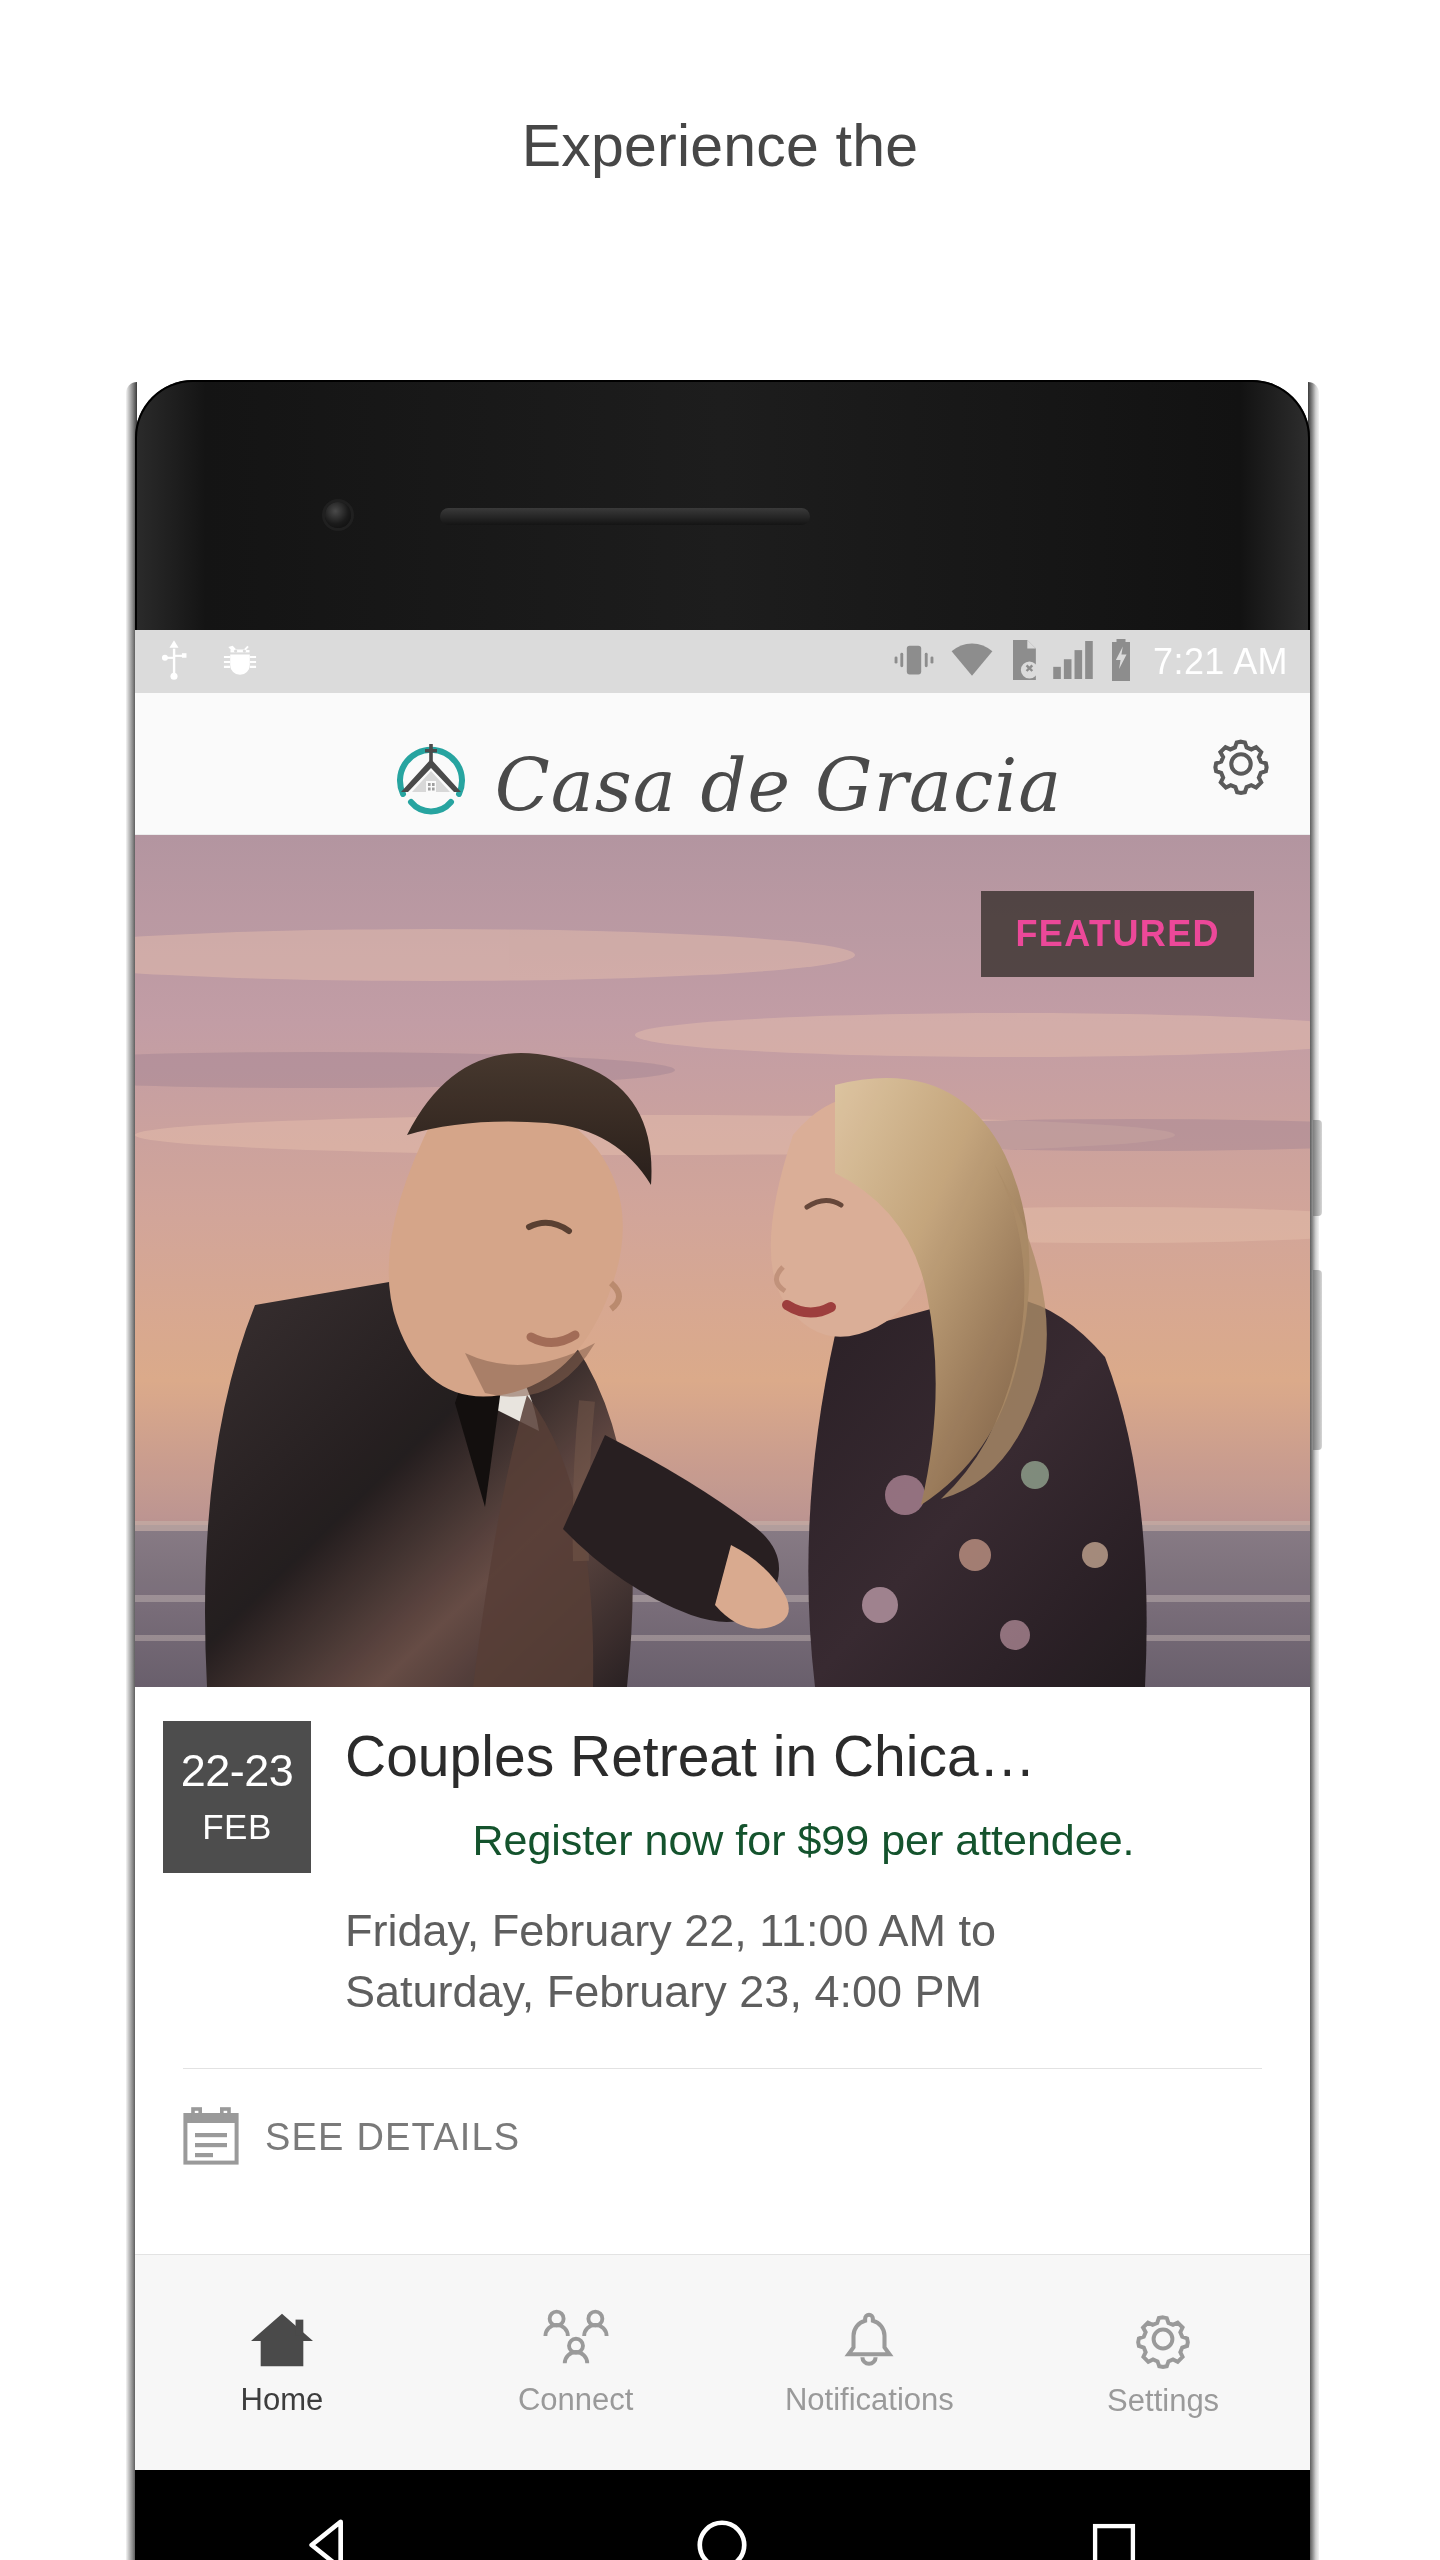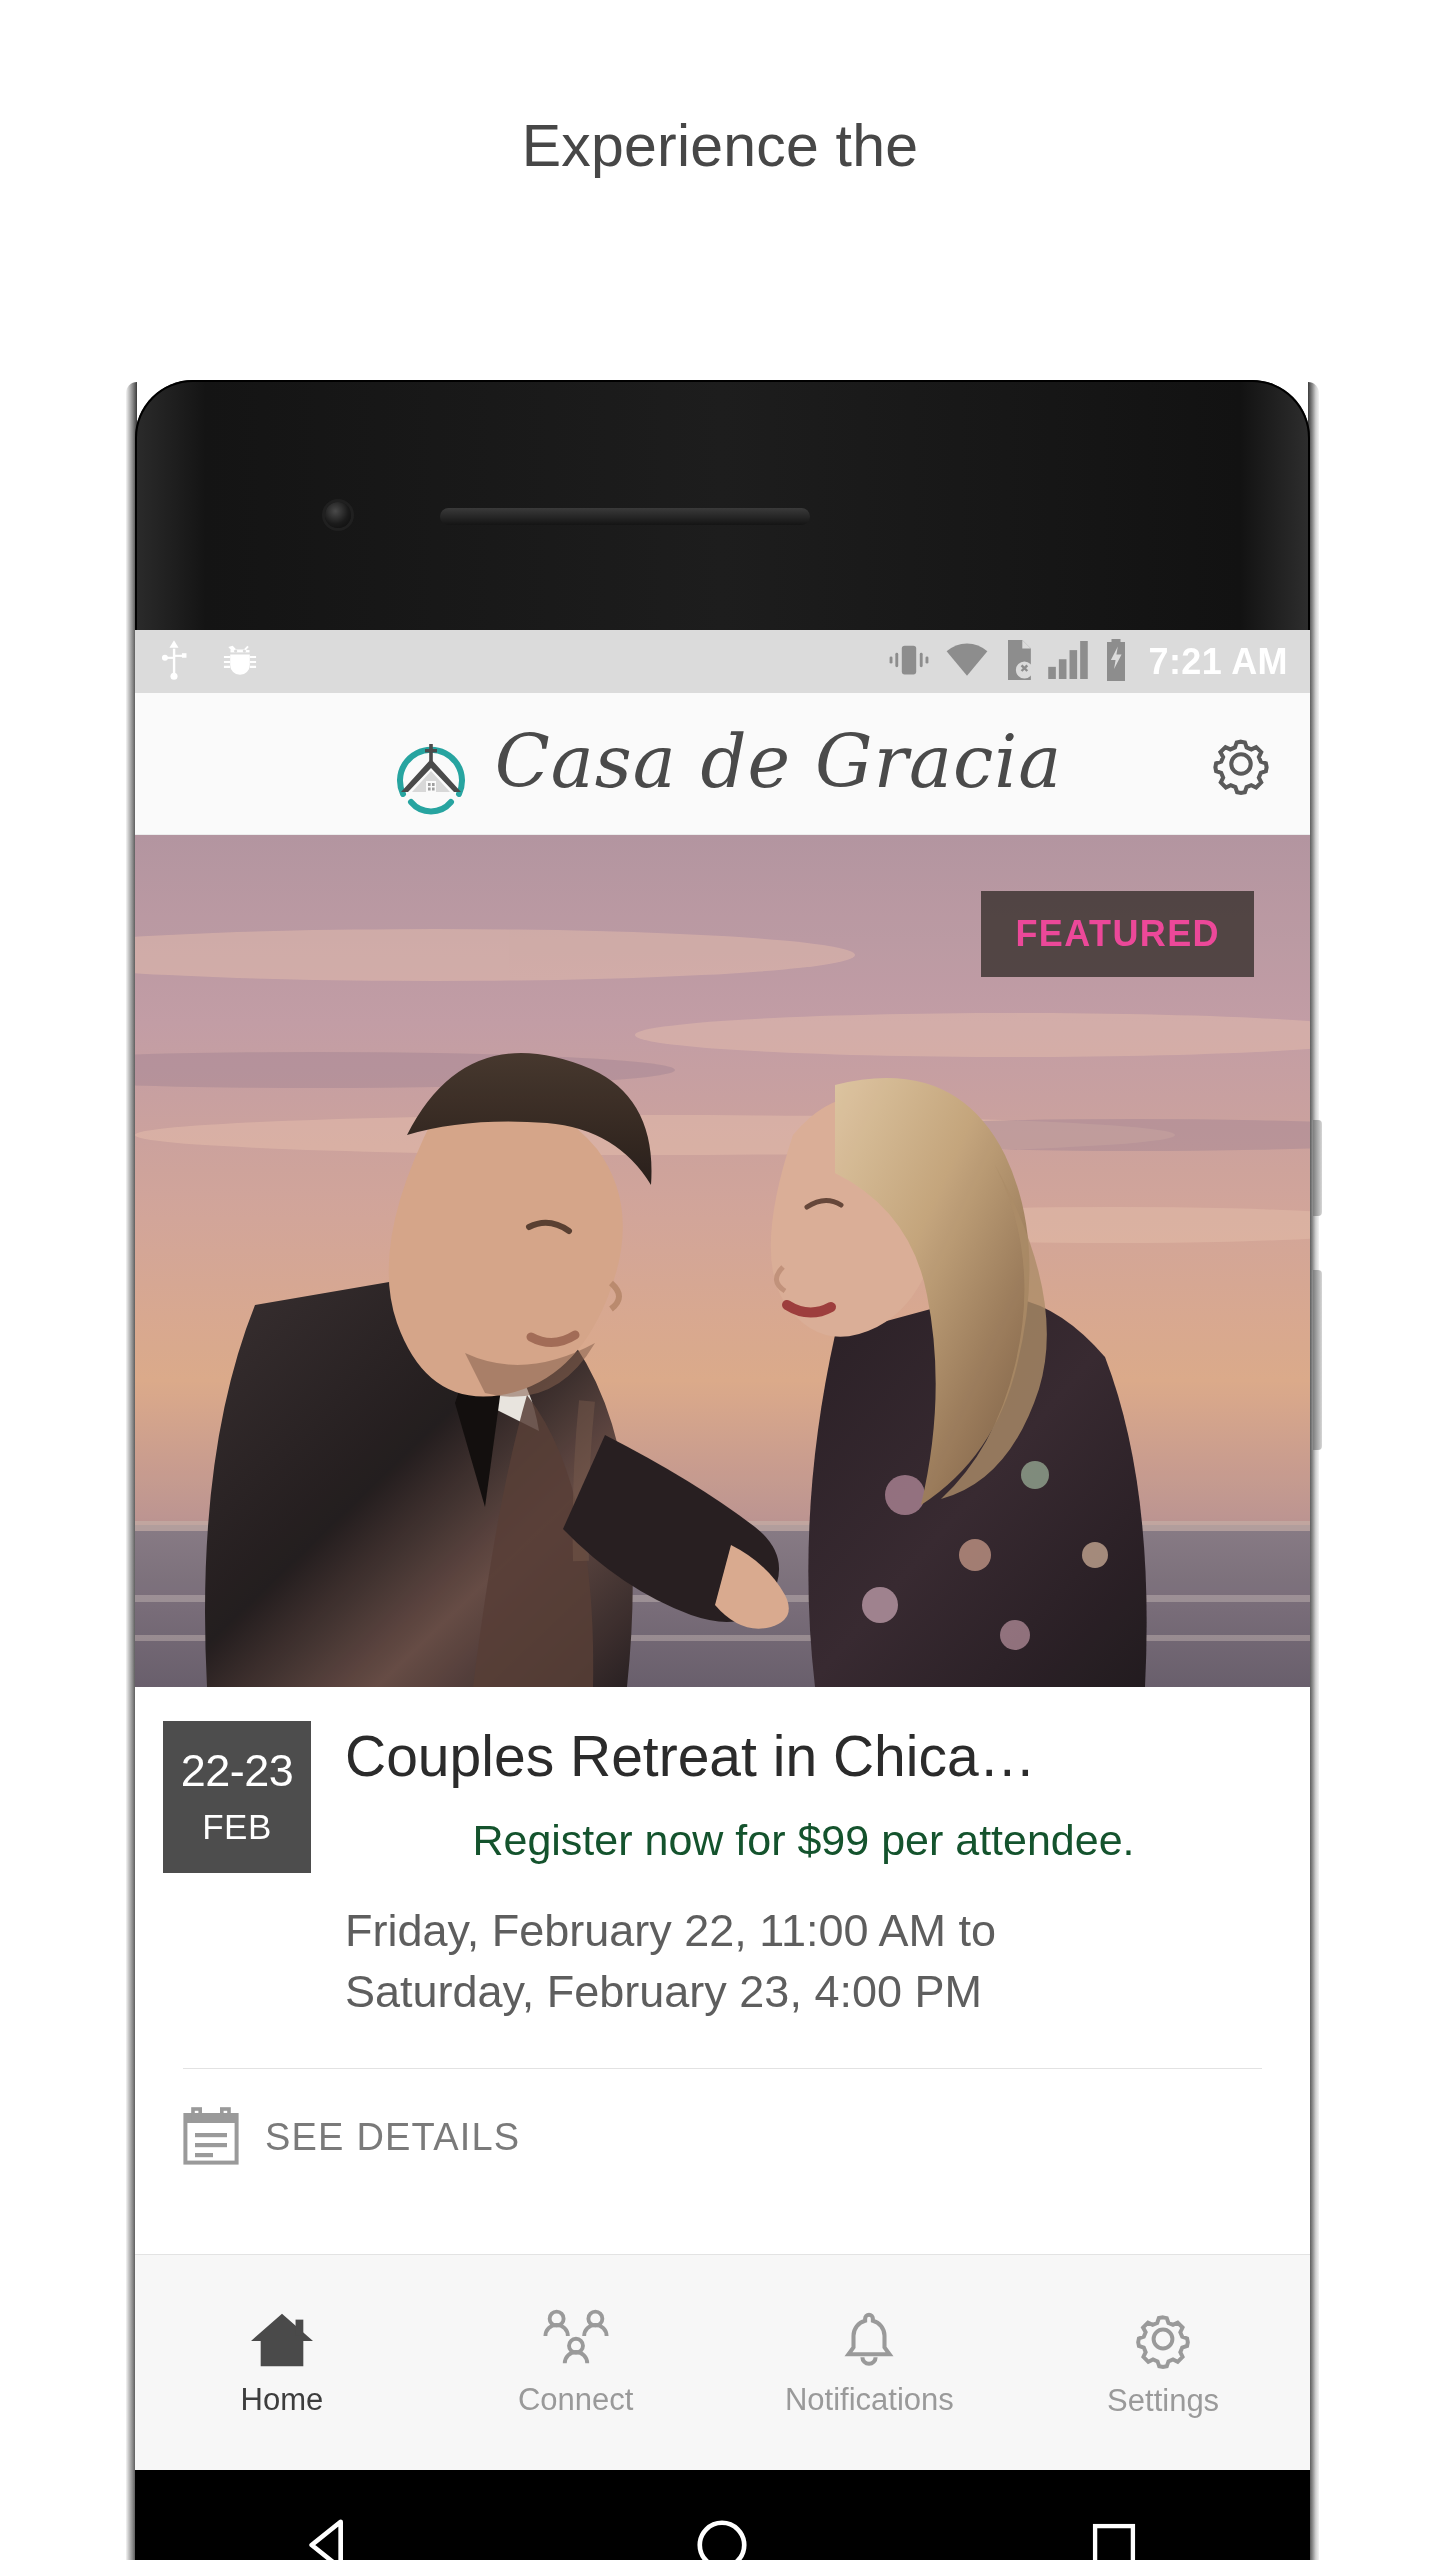--- a/index.html
+++ b/index.html
@@ -69,29 +69,29 @@
   }
 
   
   .statusbar {
     position: relative; height: 63px; background: #dbdbdb;
     display: flex; align-items: center; padding: 0 22px;
   }
   .sb-left { display: flex; align-items: center; gap: 30px; }
   .sb-right { margin-left: auto; display: flex; align-items: center; gap: 14px; }
   .sb-icon { display: block; }
-  .sb-time { font-size: 36px; color: #ffffff; font-weight: 700; letter-spacing: 0.4px; margin-left: 4px; }
+  .sb-time { font-size: 36px; color: #ffffff; font-weight: 400; letter-spacing: 0.4px; margin-left: 4px; }
 
   
   .appbar {
     position: relative; height: 142px; background: #fafafa;
     display: flex; align-items: center; justify-content: center;
     border-bottom: 1px solid #ececec;
   }
-  .brand { display: flex; align-items: flex-start; gap: 16px; margin-top: 20px; }
+  .brand { display: flex; align-items: flex-end; gap: 16px; margin-top: 20px; }
   .brand-mark { width: 96px; height: 96px; }
   .brand-word {
     font-family: "DejaVu Serif", serif; font-style: italic;
     font-size: 72px; color: #4a4a4a; letter-spacing: 1px;
     line-height: 1;
   }
   .gear-btn {
     position: absolute; right: 36px; top: 50%; transform: translateY(-50%);
     width: 66px; height: 66px; cursor: pointer;
   }

